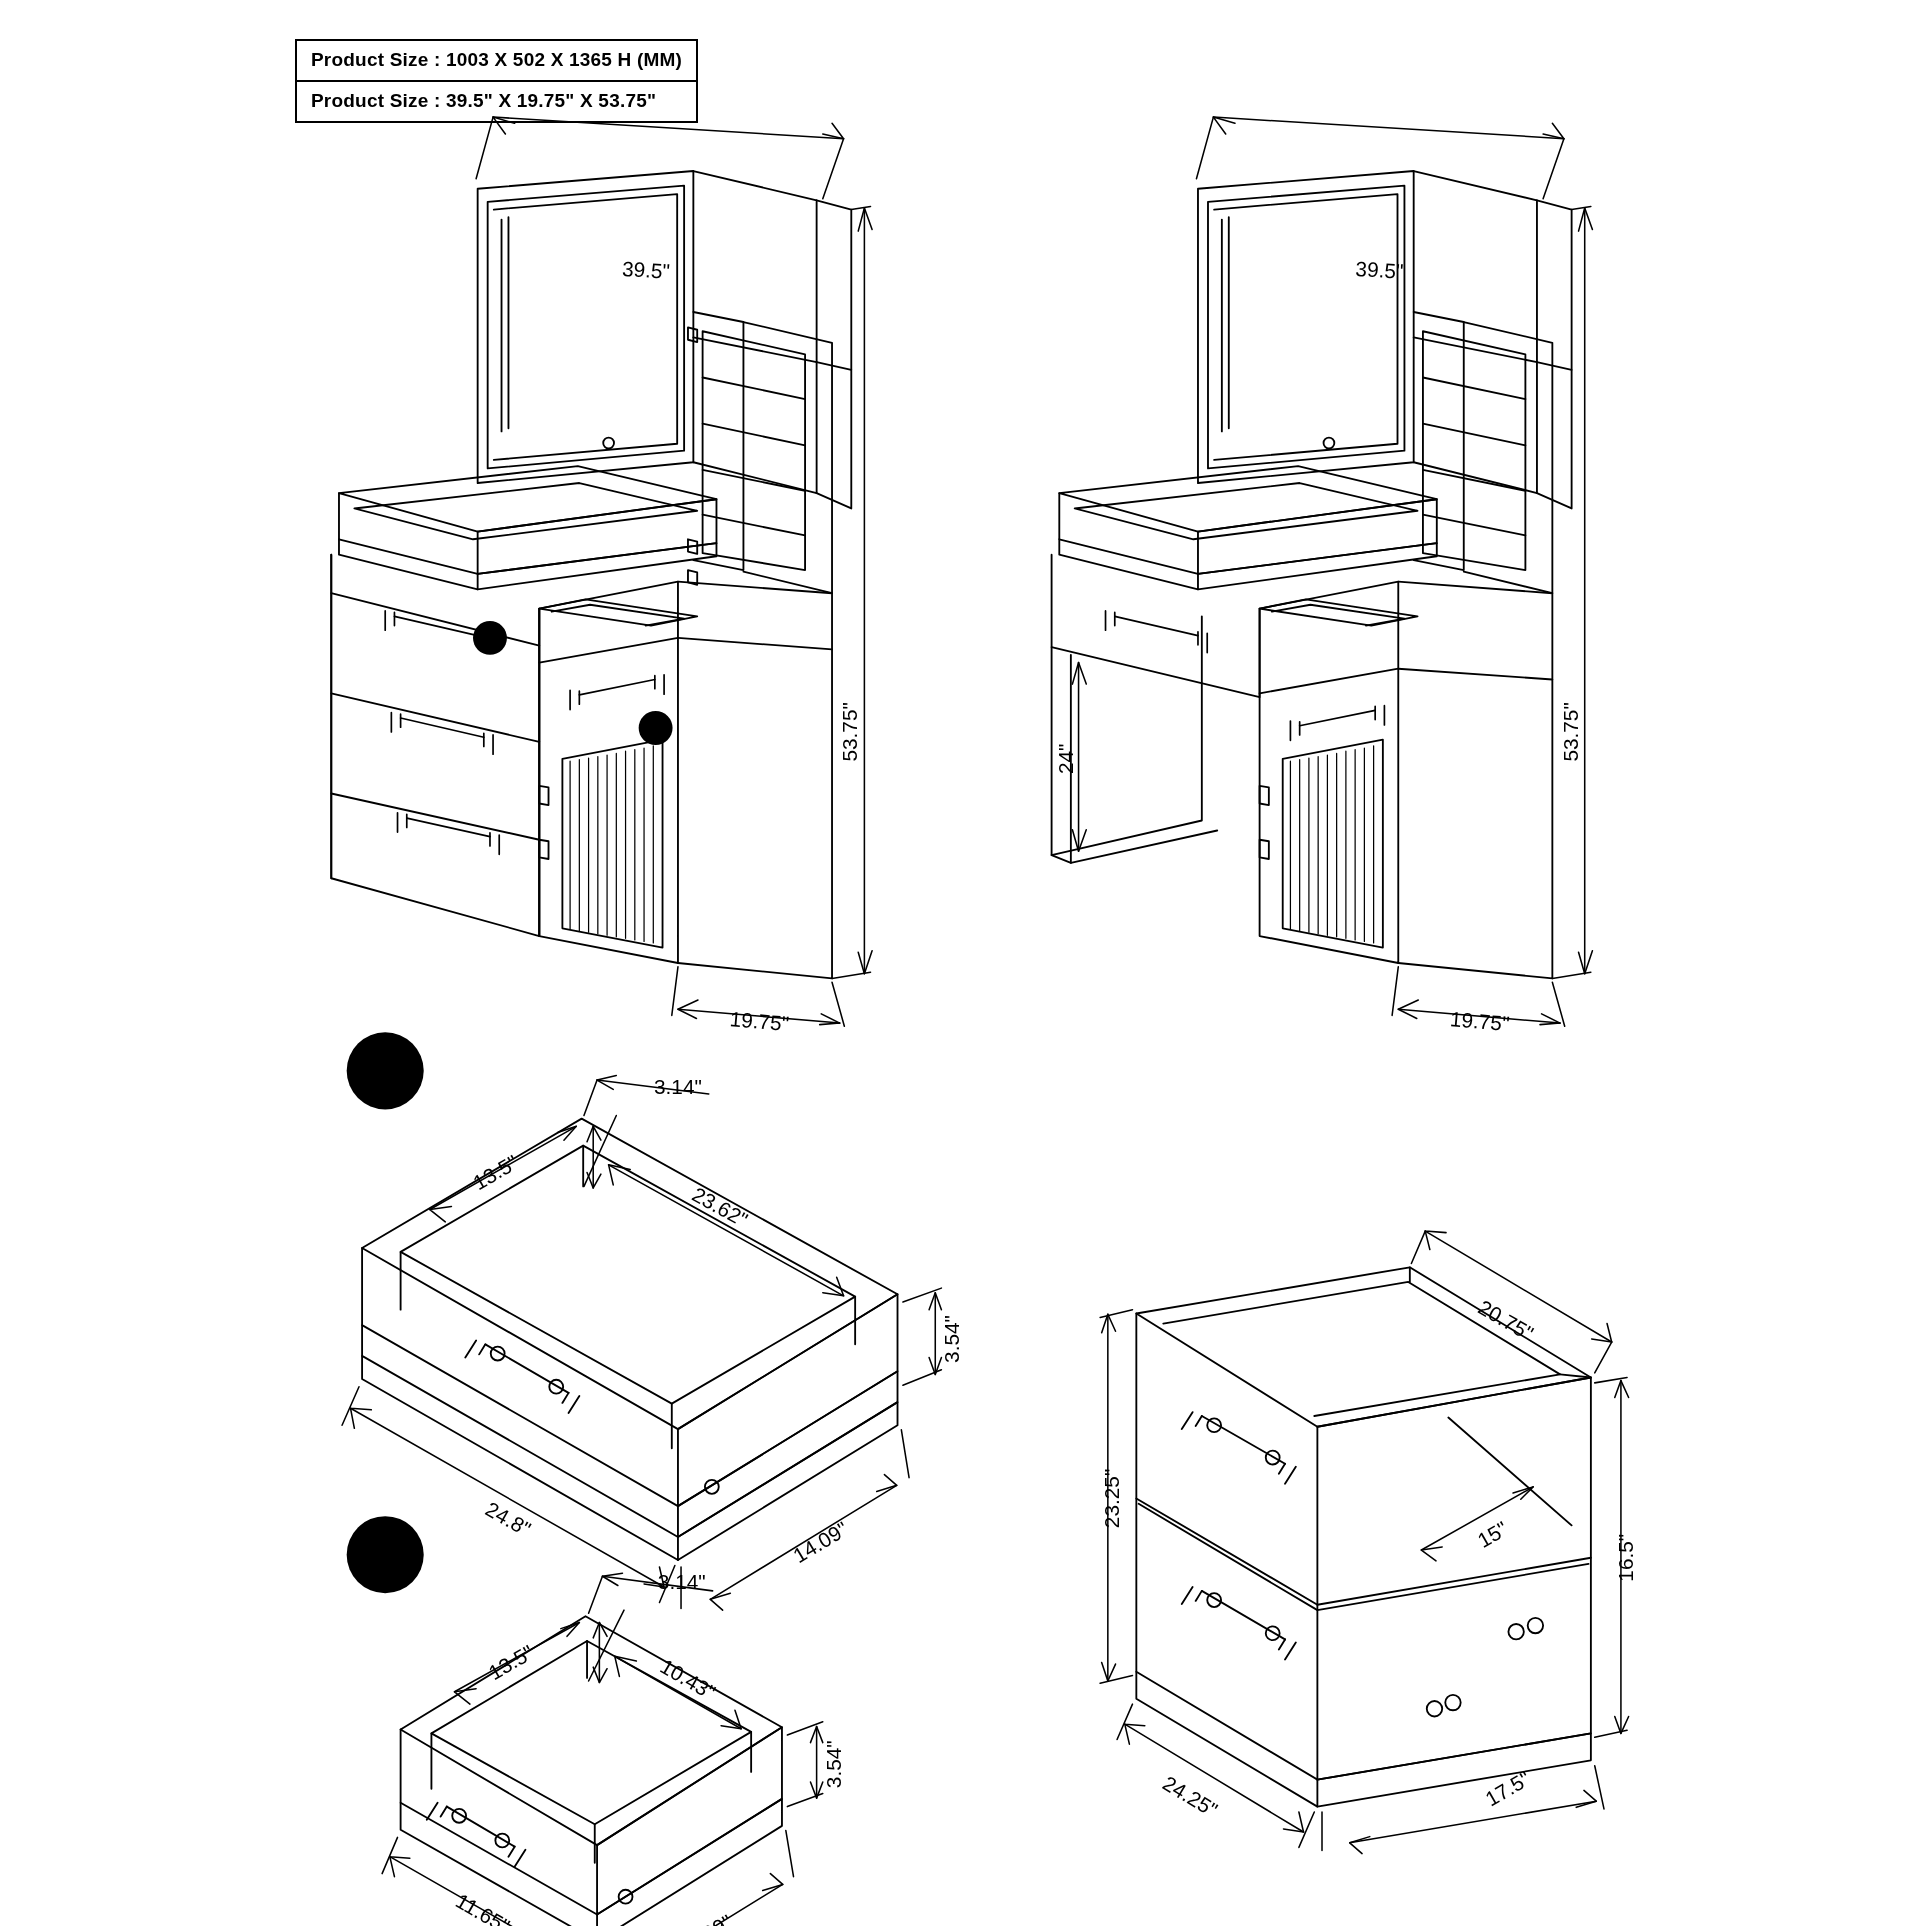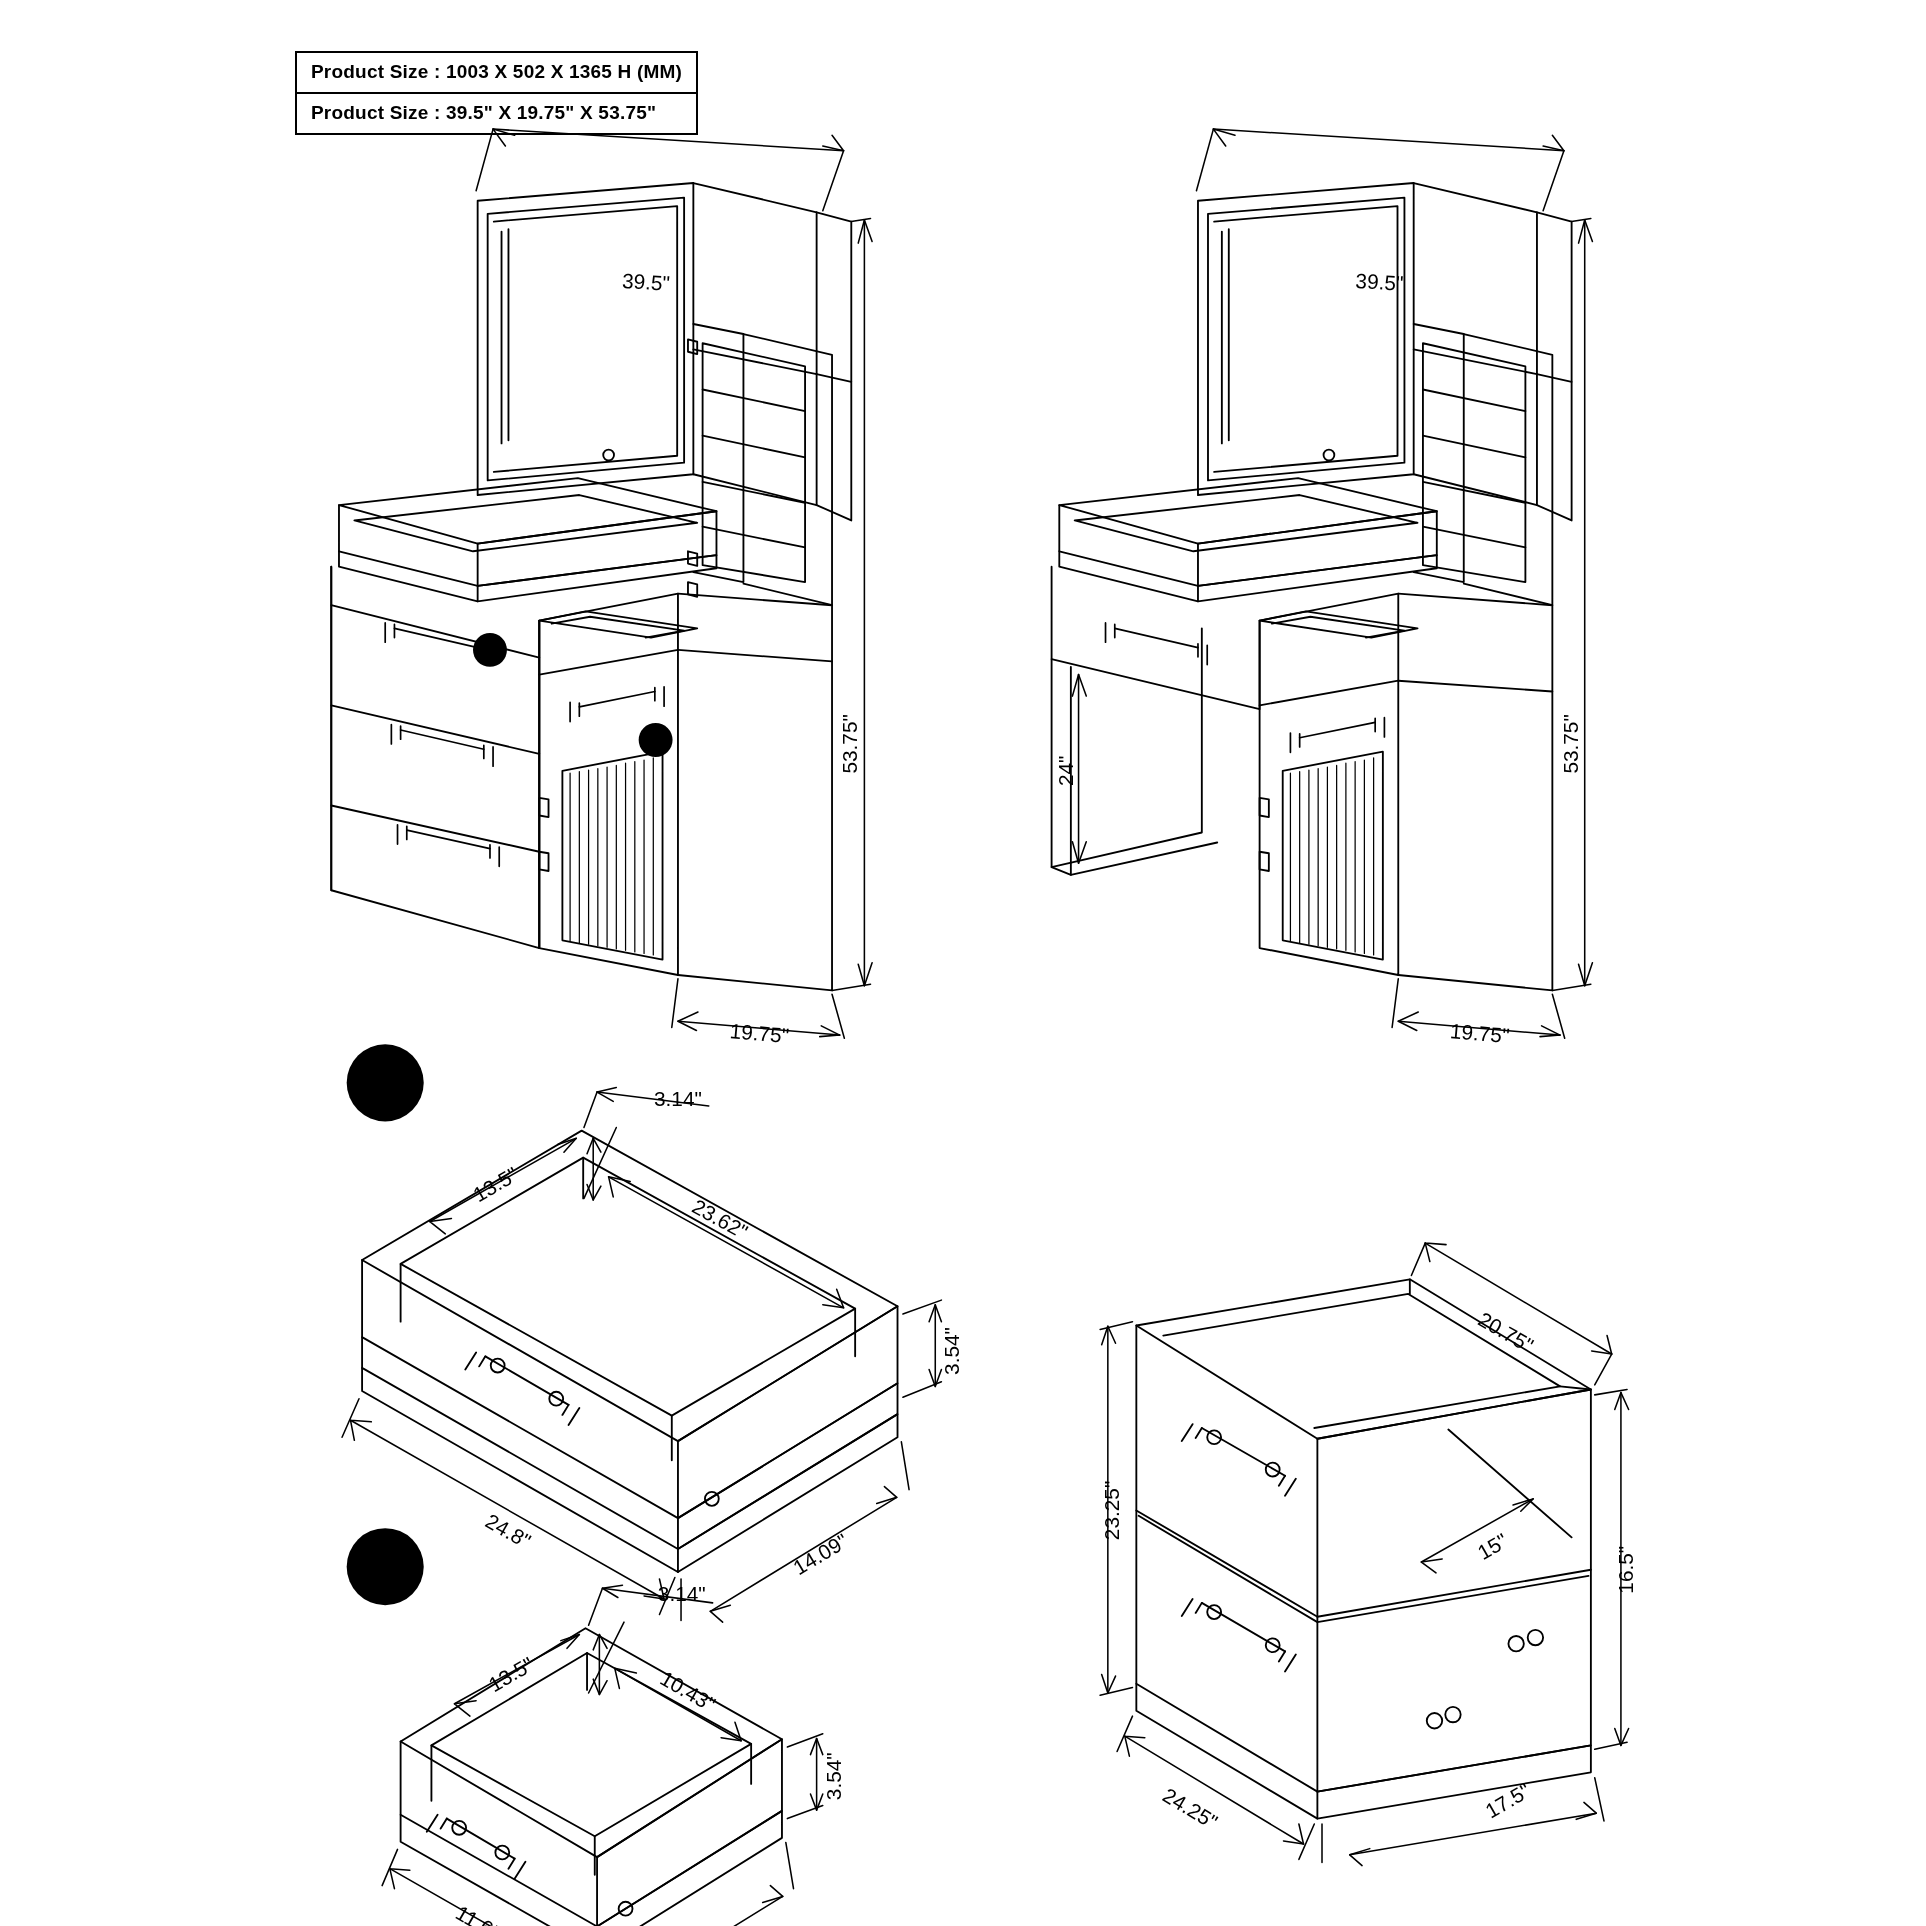--- a/index.html
+++ b/index.html
@@ -1,17 +1,17 @@
 <!DOCTYPE html>
 <html style="font-size:12.3px"><head>
 <meta charset="utf-8">
 <style>
   html,body{margin:0;padding:0;background:#ffffff;}
   body{width:1926px;height:1926px;font-family:"Liberation Sans",sans-serif;color:#000;position:relative;overflow:hidden;}
-  .stage{position:absolute;left:0;top:12px;width:1926px;height:1524px;}
+  .stage{position:absolute;left:0;top:0;width:1926px;height:1524px;}
 
   
   .spec-table{position:absolute;left:295px;top:39px;border:2.3px solid #000;background:#fff;}
   .spec-row{padding:7.7px 14px 9.2px 14px;font-size:19px;font-weight:bold;letter-spacing:0.2px;white-space:nowrap;}
   .spec-row.first{border-bottom:2.3px solid #000;}
 
   
   svg.layer{position:absolute;left:0;top:0;width:1926px;height:1926px;pointer-events:none;}
   svg.layer text{font-family:"Liberation Sans",sans-serif;font-size:27px;fill:#000;}
   .dimtxt{font-size:27px;}

